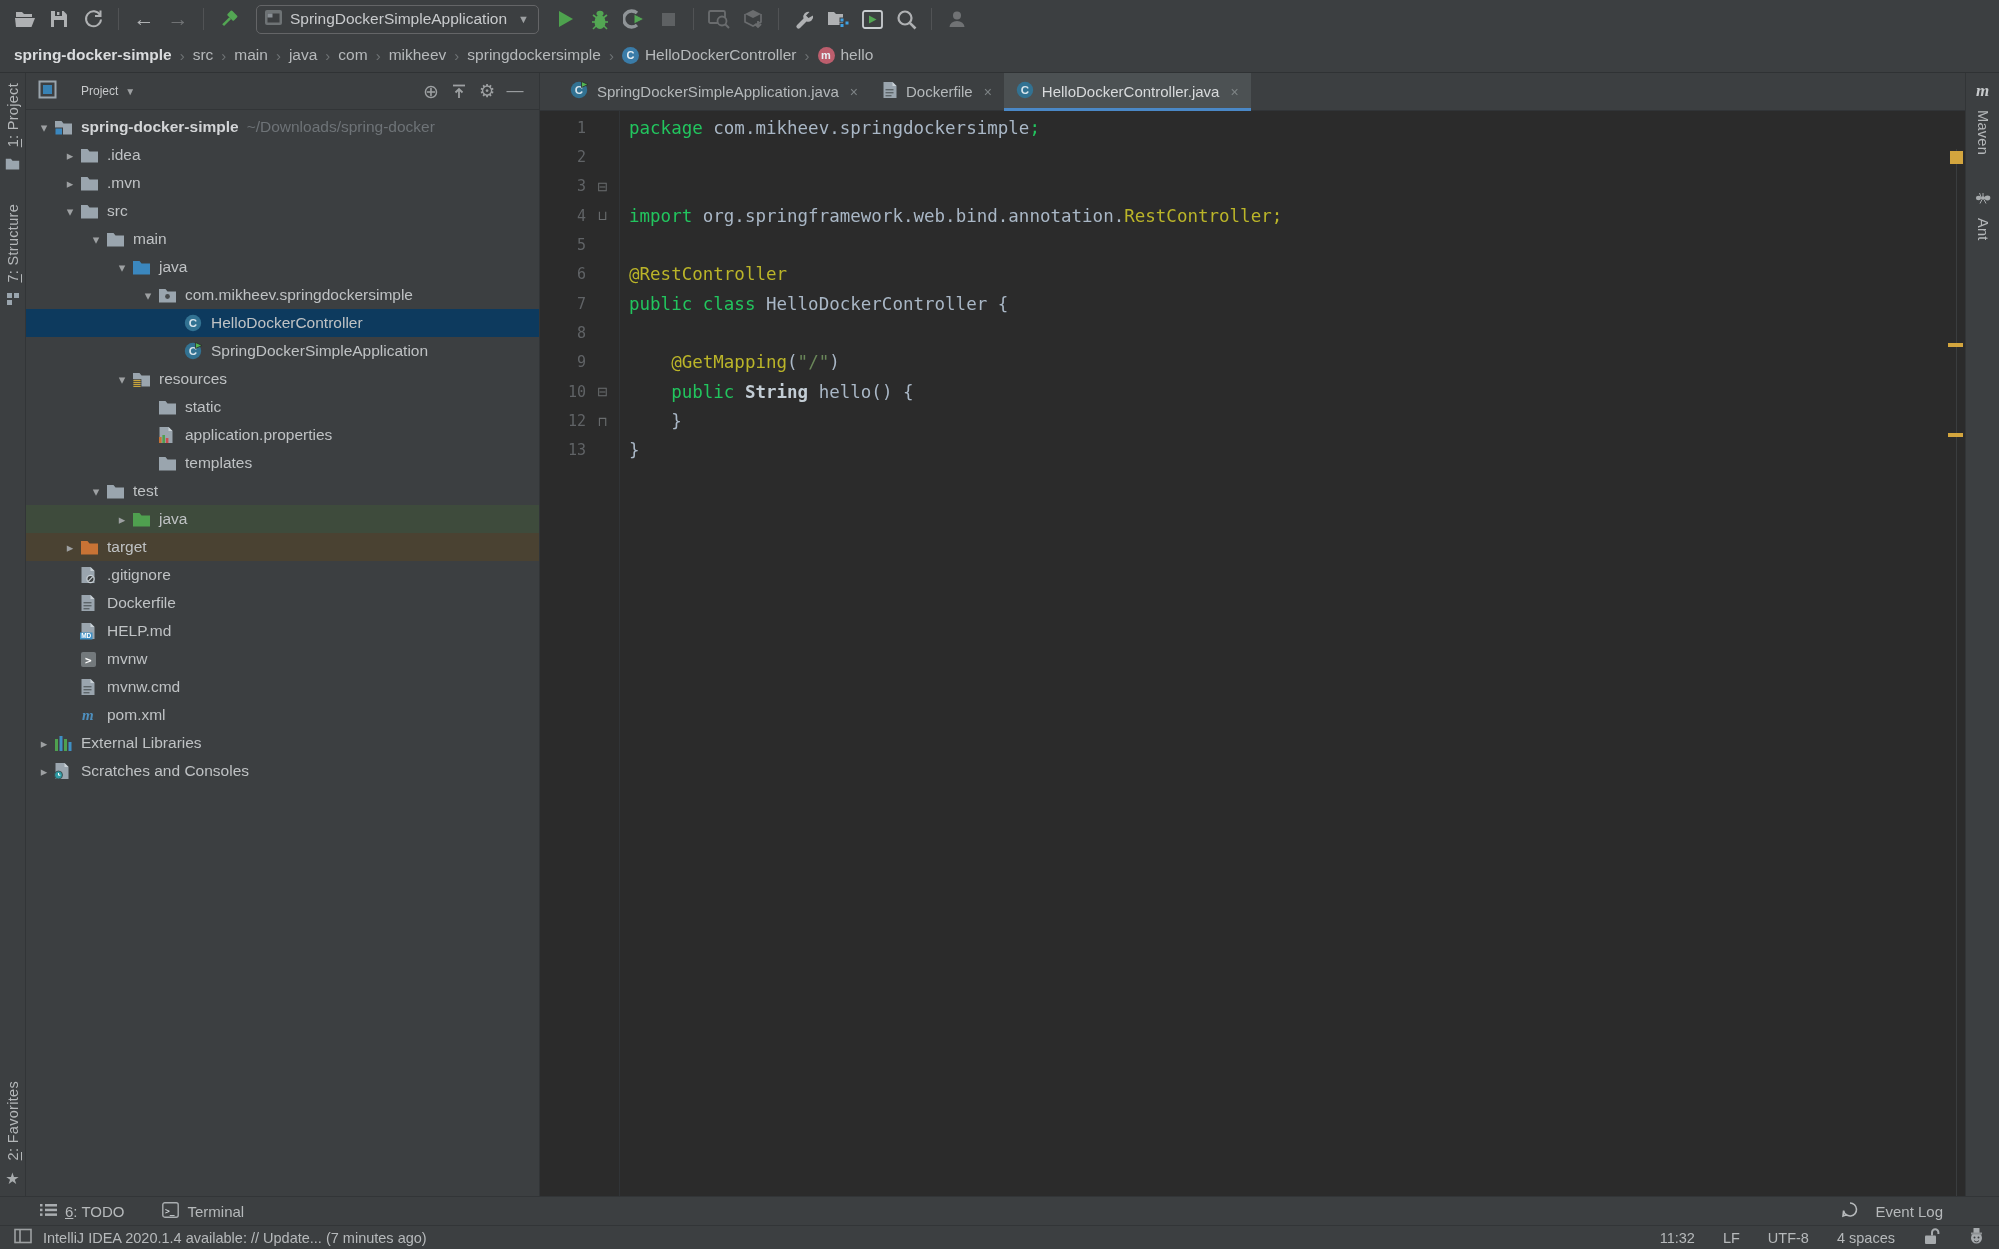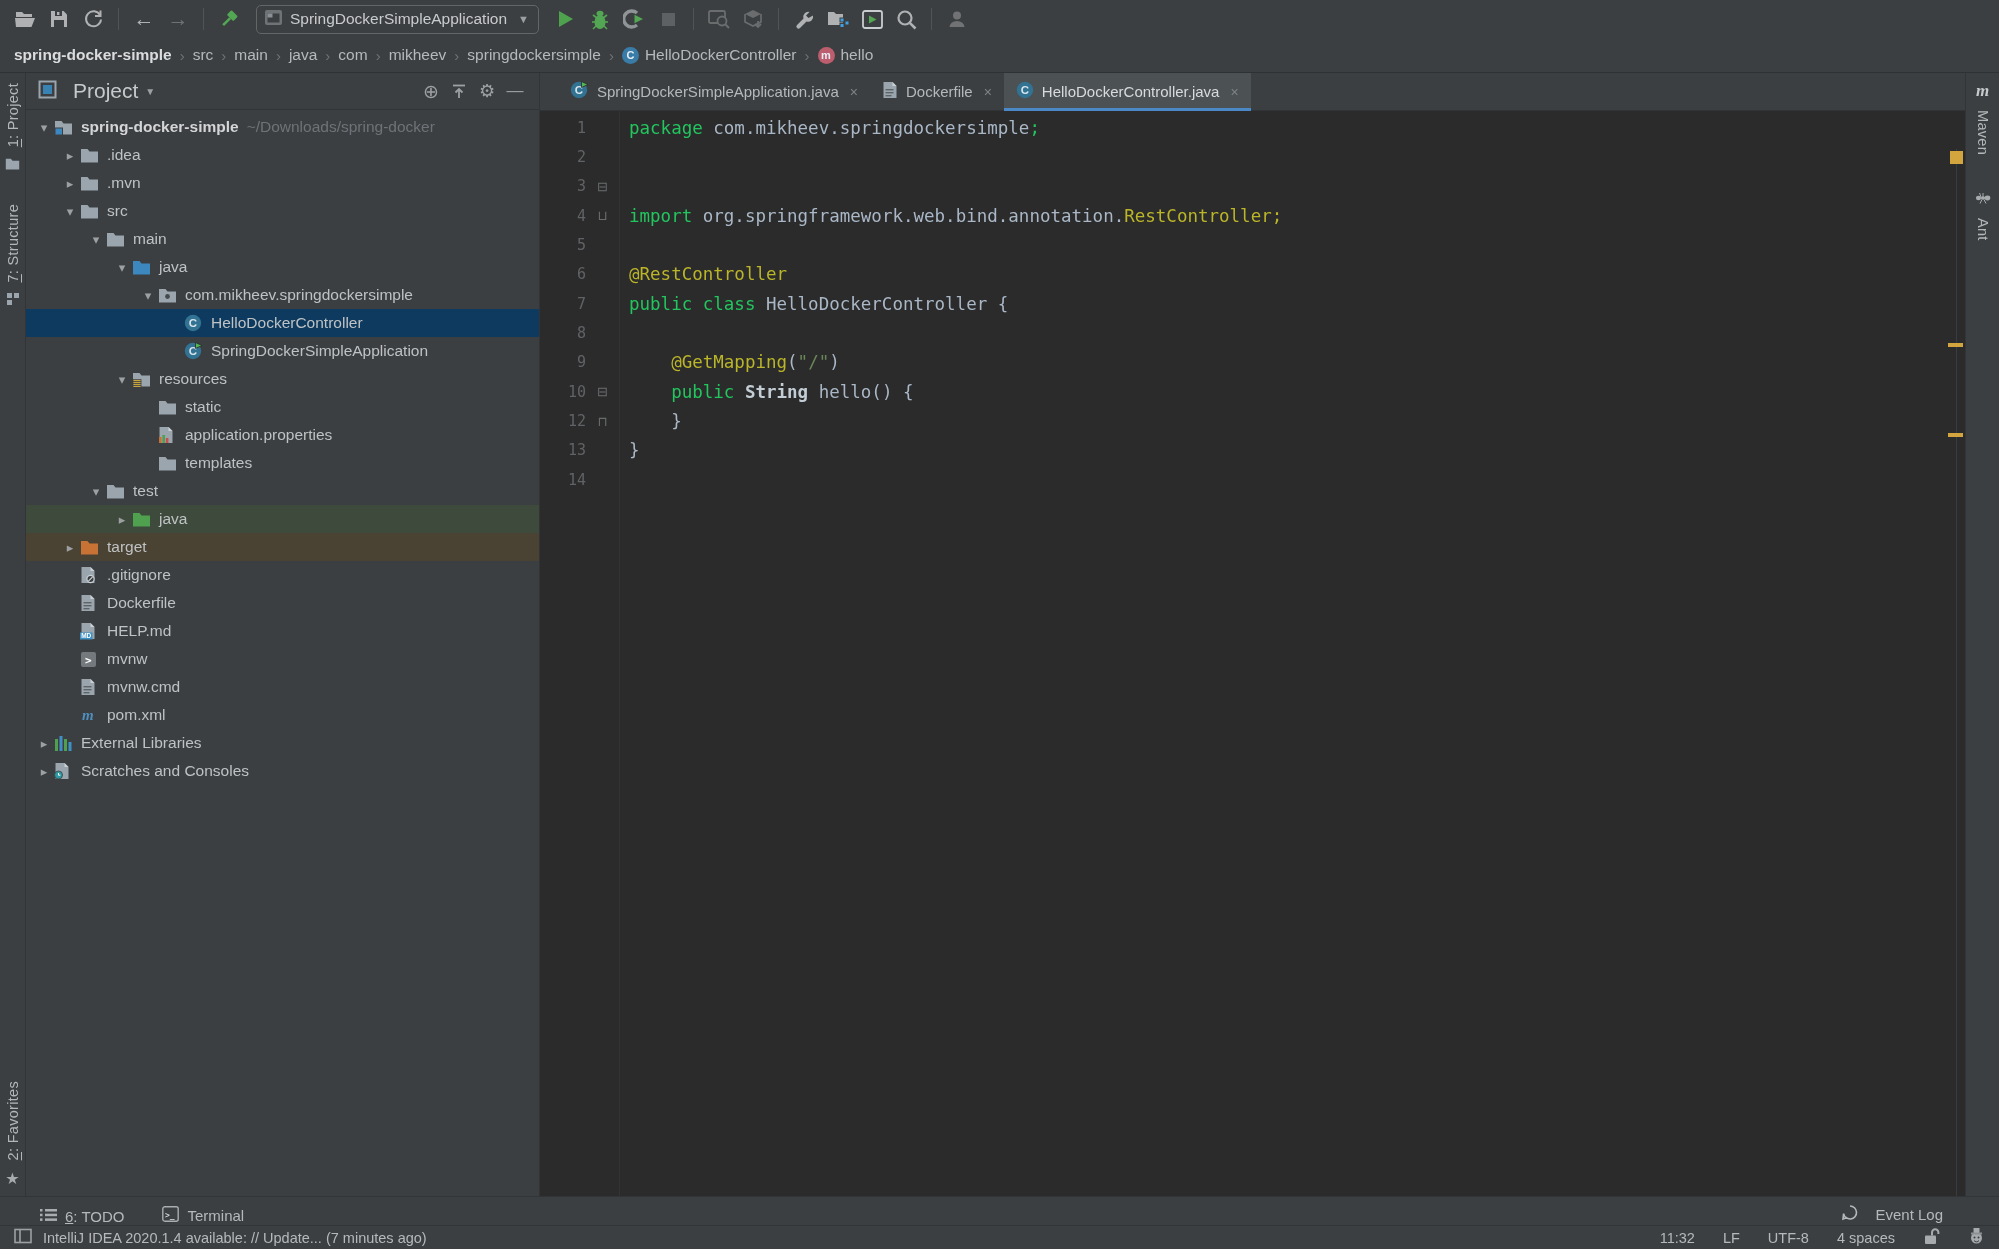--- a/index.html
+++ b/index.html
@@ -27,21 +27,21 @@
   
   #left-stripe{position:absolute;left:0;top:73px;width:26px;height:1123px;background:#3c3f41;border-right:1px solid #323537;
                display:flex;flex-direction:column;justify-content:space-between;align-items:center;box-sizing:border-box;padding:10px 0 8px 0;}
   .stripe-group{display:flex;flex-direction:column;align-items:center;gap:30px;}
   .stripe-item{display:flex;flex-direction:column;align-items:center;gap:9px;}
   .vtext-l{writing-mode:vertical-rl;transform:rotate(180deg);font-size:14.5px;color:#b4b7b9;letter-spacing:.3px;white-space:nowrap;}
   .vtext-r{writing-mode:vertical-rl;font-size:14.5px;color:#b4b7b9;letter-spacing:.3px;white-space:nowrap;}
   
   #project-panel{position:absolute;left:26px;top:73px;width:514px;height:1123px;background:#3c3f41;border-right:1px solid #323537;box-sizing:border-box;overflow:hidden;}
   #project-header{height:37px;border-bottom:1px solid #323537;display:flex;align-items:center;padding:0 10px 0 12px;box-sizing:border-box;}
-  #project-header .ph-title{margin-left:16px;font-size:21px;color:#c7c9cb;}
+  #project-header .ph-title{margin-left:24px;font-size:12px;color:#c7c9cb;}
   #project-header .chev{font-size:10px;color:#9da0a2;margin-left:7px;}
   #project-header .spacer{flex:1}
   .ph-icon{width:28px;height:26px;display:flex;align-items:center;justify-content:center;color:#9da0a2;font-size:18px;}
   #tree{padding-top:3px;font-size:15.5px;color:#bfc2c4;}
   .tree-row{height:28px;display:flex;align-items:center;white-space:nowrap;overflow:hidden;}
   .tree-row .arrow{width:20px;flex-shrink:0;text-align:center;color:#9da0a2;font-size:13px;}
   .tree-row .ticon{width:24px;flex-shrink:0;display:flex;align-items:center;justify-content:flex-start;}
   .tree-row .tlabel{margin-left:3px;}
   .tree-row .tsuffix{color:#6e7377;margin-left:8px;}
   .tree-row.selected{background:#0d3a5e;}
@@ -69,21 +69,21 @@
   .tok-d{color:#a9b7c6;}
   .tok-w{color:#c3cdd5;font-weight:bold;}
   #estripe{position:absolute;right:0;top:38px;bottom:0;width:18px;}
   #estripe .sb-track{position:absolute;right:8px;top:0;bottom:0;width:1px;background:#3a3d3f;}
   .mark{position:absolute;background:#d3a53e;}
   
   #right-stripe{position:absolute;left:1965px;top:73px;width:34px;height:1123px;background:#3c3f41;border-left:1px solid #323537;
                 display:flex;flex-direction:column;align-items:center;box-sizing:border-box;padding-top:8px;gap:36px;}
   
   #bottom-bar{position:absolute;left:0;top:1196px;width:100%;height:29px;background:#3c3f41;border-top:1px solid #323537;
-              display:flex;align-items:flex-end;box-sizing:border-box;padding:0 18px 0 40px;font-size:15px;color:#b6b9bb;}
+              display:flex;align-items:center;box-sizing:border-box;padding:0 18px 0 40px;font-size:15px;color:#b6b9bb;}
   .bb-item{display:flex;align-items:center;gap:8px;margin-right:38px;}
   #bb-right{margin-left:auto;display:flex;align-items:center;gap:16px;margin-right:38px;}
   
   #status-bar{position:absolute;left:0;top:1225px;width:100%;height:24px;background:#3c3f41;border-top:1px solid #323537;
               display:flex;align-items:center;box-sizing:border-box;padding:0 14px;font-size:14.5px;color:#b6b9bb;}
   #status-msg{margin-left:10px;}
   #sb-right{margin-left:auto;display:flex;align-items:center;gap:28px;}
   u{text-decoration:underline;}
 </style>
 </head>
@@ -677,25 +677,20 @@
           <div class="cline ">
       <span class="ln">12</span>
       <span class="foldc"><span><span style="font-size:13px;color:#6a6d6f">⊓</span></span></span>
       <span class="ctext"><span class="tok-d">    }</span></span>
     </div>
           <div class="cline ">
       <span class="ln">13</span>
       <span class="foldc"></span>
       <span class="ctext"><span class="tok-d">}</span></span>
     </div>
-          <div class="cline ">
-      <span class="ln">14</span>
-      <span class="foldc"></span>
-      <span class="ctext"></span>
-    </div>
         </div>
       <div id="estripe">
           <div class="sb-track"></div>
           <span class="mark" style="top:2px;right:2px;width:13px;height:13px"></span>
           <span class="mark" style="top:194px;right:2px;width:15px;height:4px"></span>
           <span class="mark" style="top:284px;right:2px;width:15px;height:4px"></span>
         </div>
     </div>
   </div>
 

